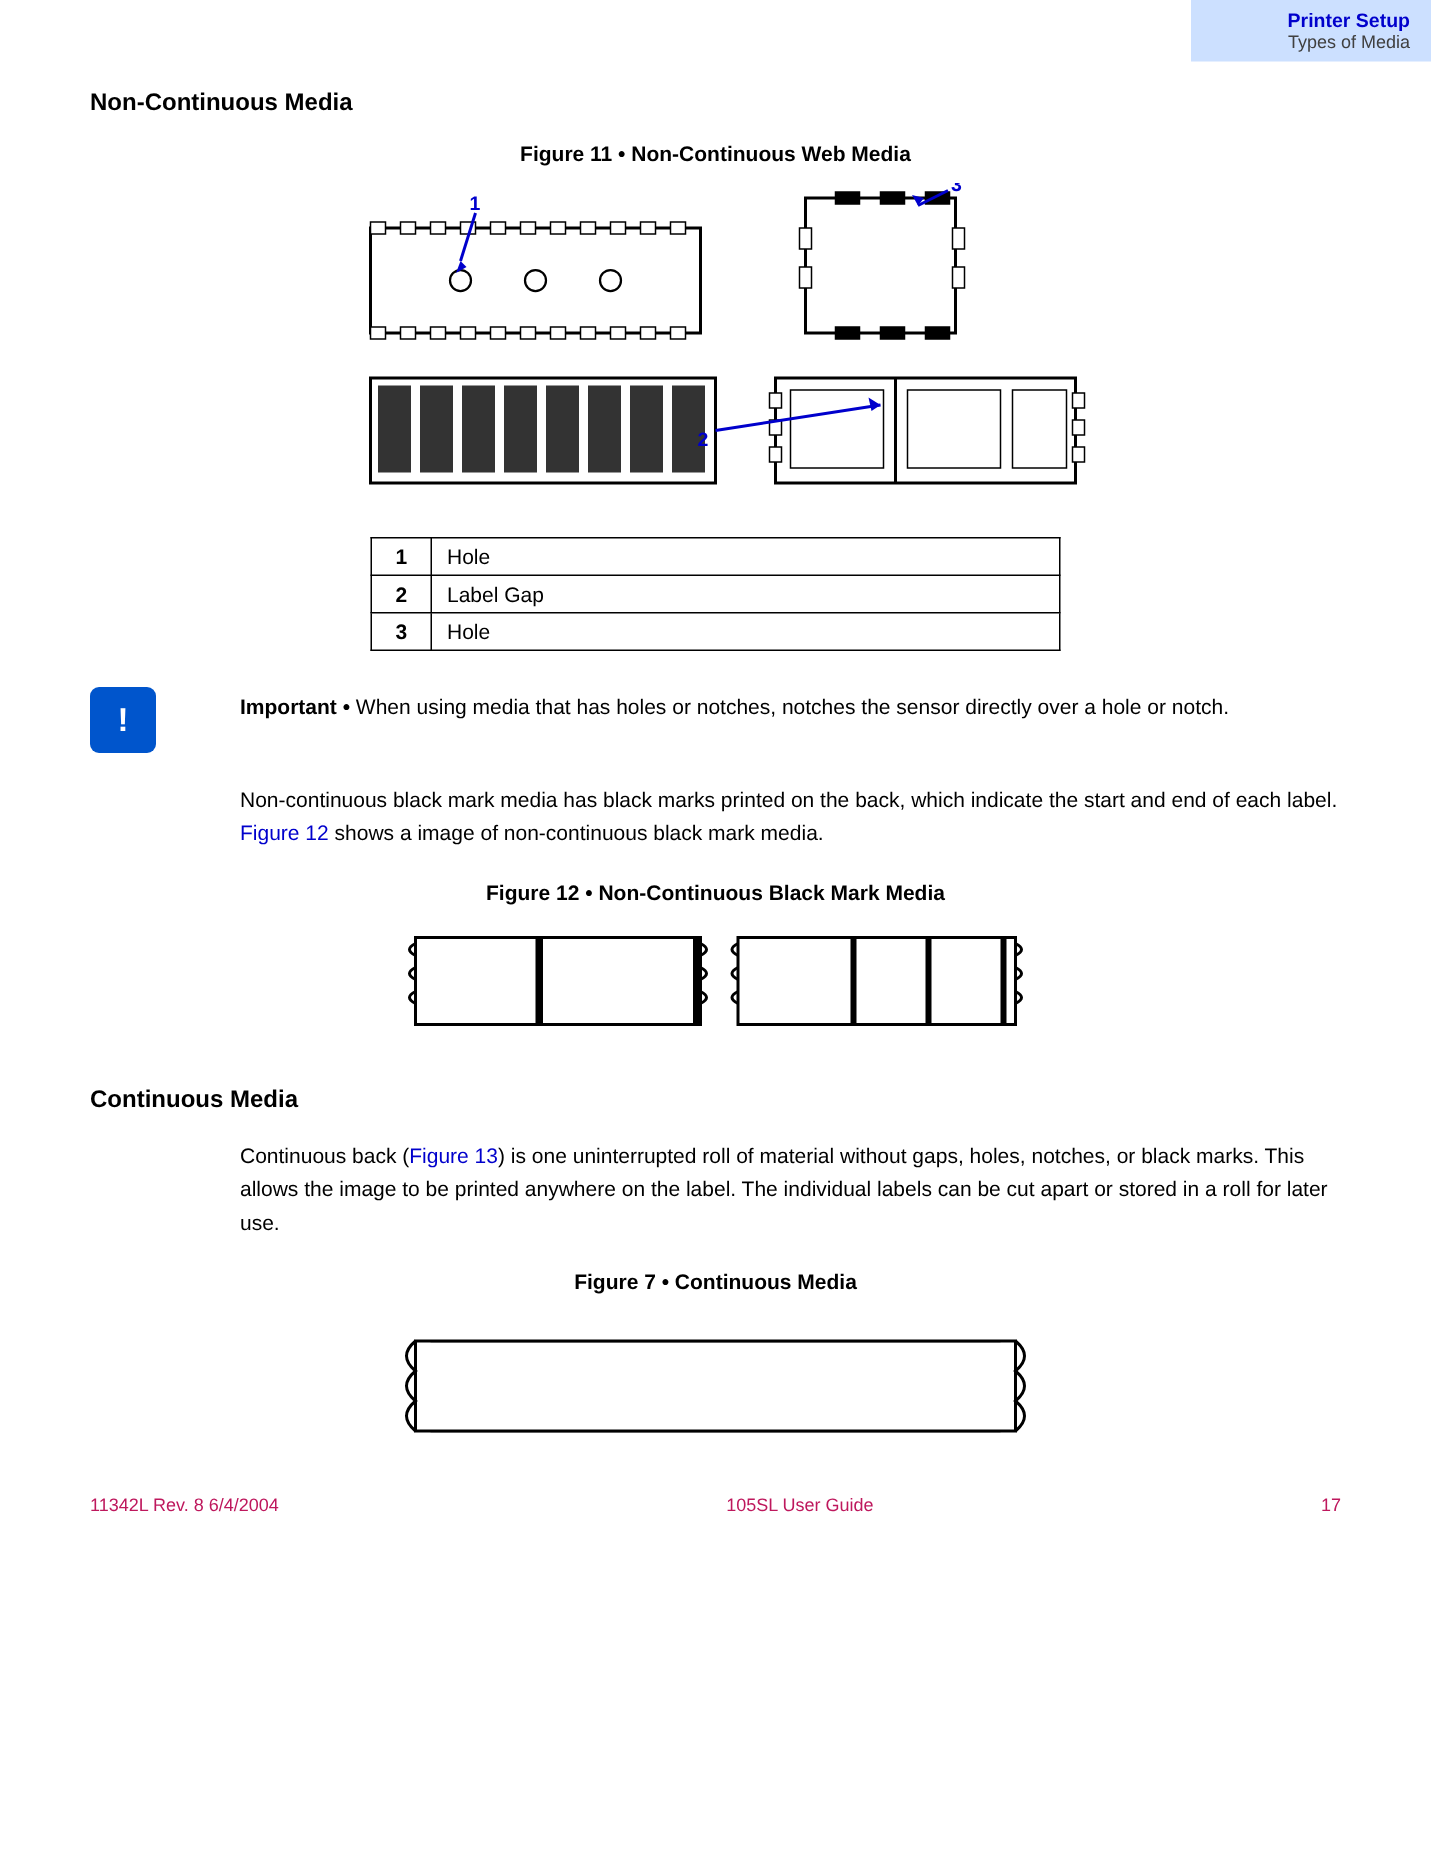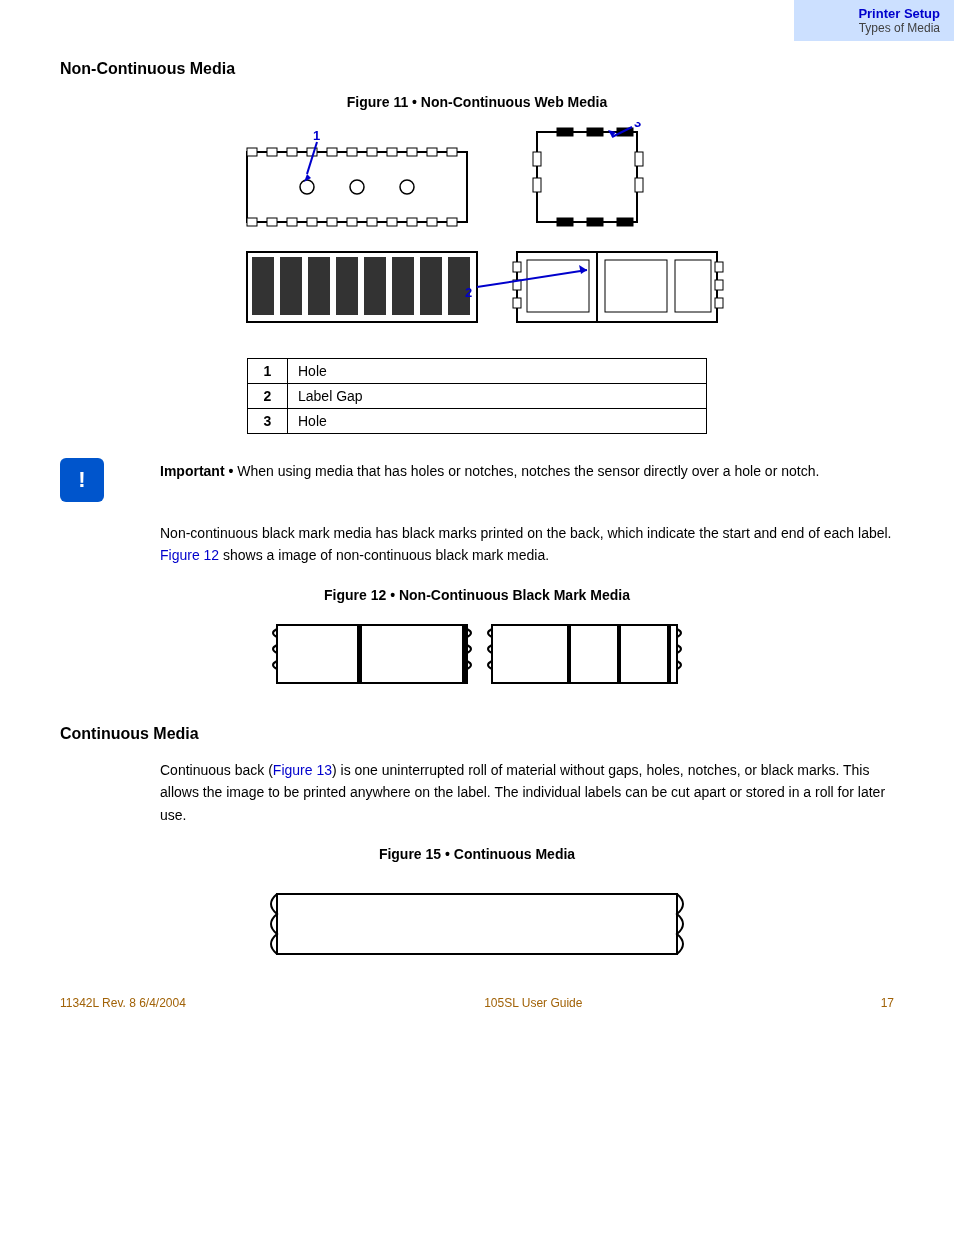--- a/index.html
+++ b/index.html
@@ -125,21 +125,21 @@
 
     
     .page-footer {
       position: absolute;
       bottom: 20px;
       left: 60px;
       right: 60px;
       display: flex;
       justify-content: space-between;
       font-size: 12px;
-      color: #a16207;
+      color: #be185d;
     }
     .page-footer .center { text-align: center; }
     .page-footer .right { text-align: right; }
 
     .section-spacing { margin-top: 30px; }
   </style>
 </head>
 <body>
 
 <div class="page">
@@ -307,21 +307,21 @@
     </div>
   </div>
 
   <div class="section-spacing">
     <div class="section-heading">Continuous Media</div>
 
     <div class="body-text">
       <span>Continuous back (</span><a href="#">Figure 13</a><span>) is one uninterrupted roll of material without gaps, holes, notches, or black marks. This allows the image to be printed anywhere on the label. The individual labels can be cut apart or stored in a roll for later use.</span>
     </div>
 
-    <div class="figure-caption">Figure 15 • Continuous Media</div>
+    <div class="figure-caption">Figure 7 • Continuous Media</div>
 
     <div class="figure-container">
       <svg class="diagram-svg" width="500" height="100" viewBox="0 0 500 100">
 
         <rect x="50" y="20" width="400" height="60" fill="none" stroke="#000" stroke-width="2"></rect>
 
         <path d="M50,20 Q38,30 50,40 Q38,50 50,60 Q38,70 50,80" fill="none" stroke="#000" stroke-width="2"></path>
 
         <path d="M450,20 Q462,30 450,40 Q462,50 450,60 Q462,70 450,80" fill="none" stroke="#000" stroke-width="2"></path>
 

